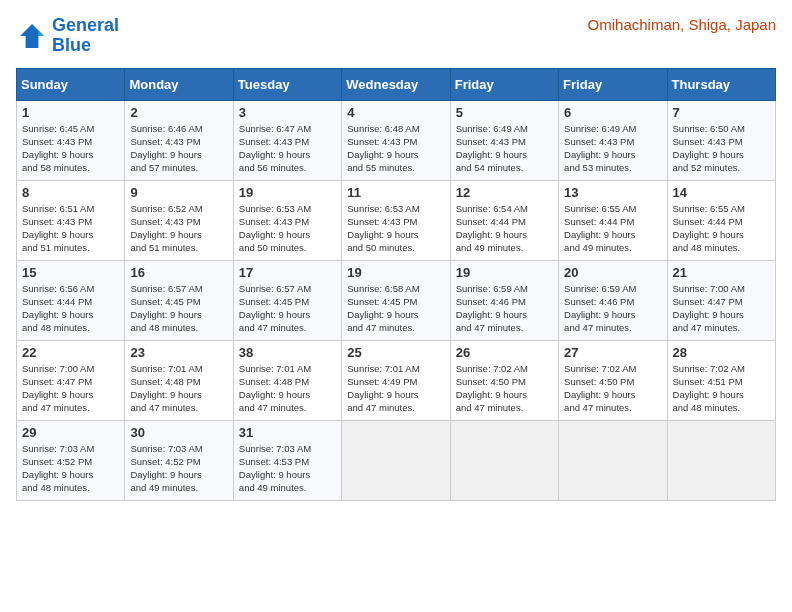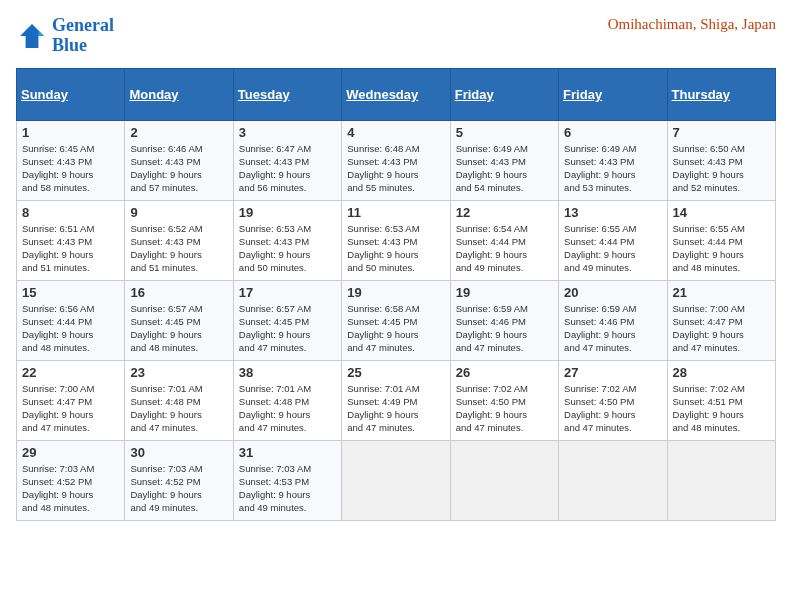--- a/index.html
+++ b/index.html
@@ -8,21 +8,20 @@
       background: #fff;
       width: 792px;
       min-height: 612px;
       padding: 16px;
     }
     .header {
       display: flex;
       justify-content: space-between;
       align-items: flex-start;
       margin-bottom: 12px;
-      font-family: Liberation Serif, serif;
     }
     .logo {
       display: flex;
       align-items: center;
       gap: 4px;
     }
     .logo-text {
       font-size: 18px;
       font-weight: bold;
       color: #333;
@@ -50,24 +49,23 @@
     table {
       width: 100%;
       border-collapse: collapse;
       table-layout: fixed;
     }
     thead tr th {
       background-color: #2a6db5;
       color: #fff;
       font-size: 13px;
       font-weight: bold;
-      padding: 18px 4px;
+      padding: 8px 4px;
       text-align: left;
       border: 1px solid #1a5a9a;
-      text-decoration: underline;
     }
     tbody tr td {
       border: 1px solid #ccc;
       vertical-align: top;
       padding: 4px 5px;
       font-size: 10px;
       color: #333;
       height: 80px;
       background: #fff;
     }

